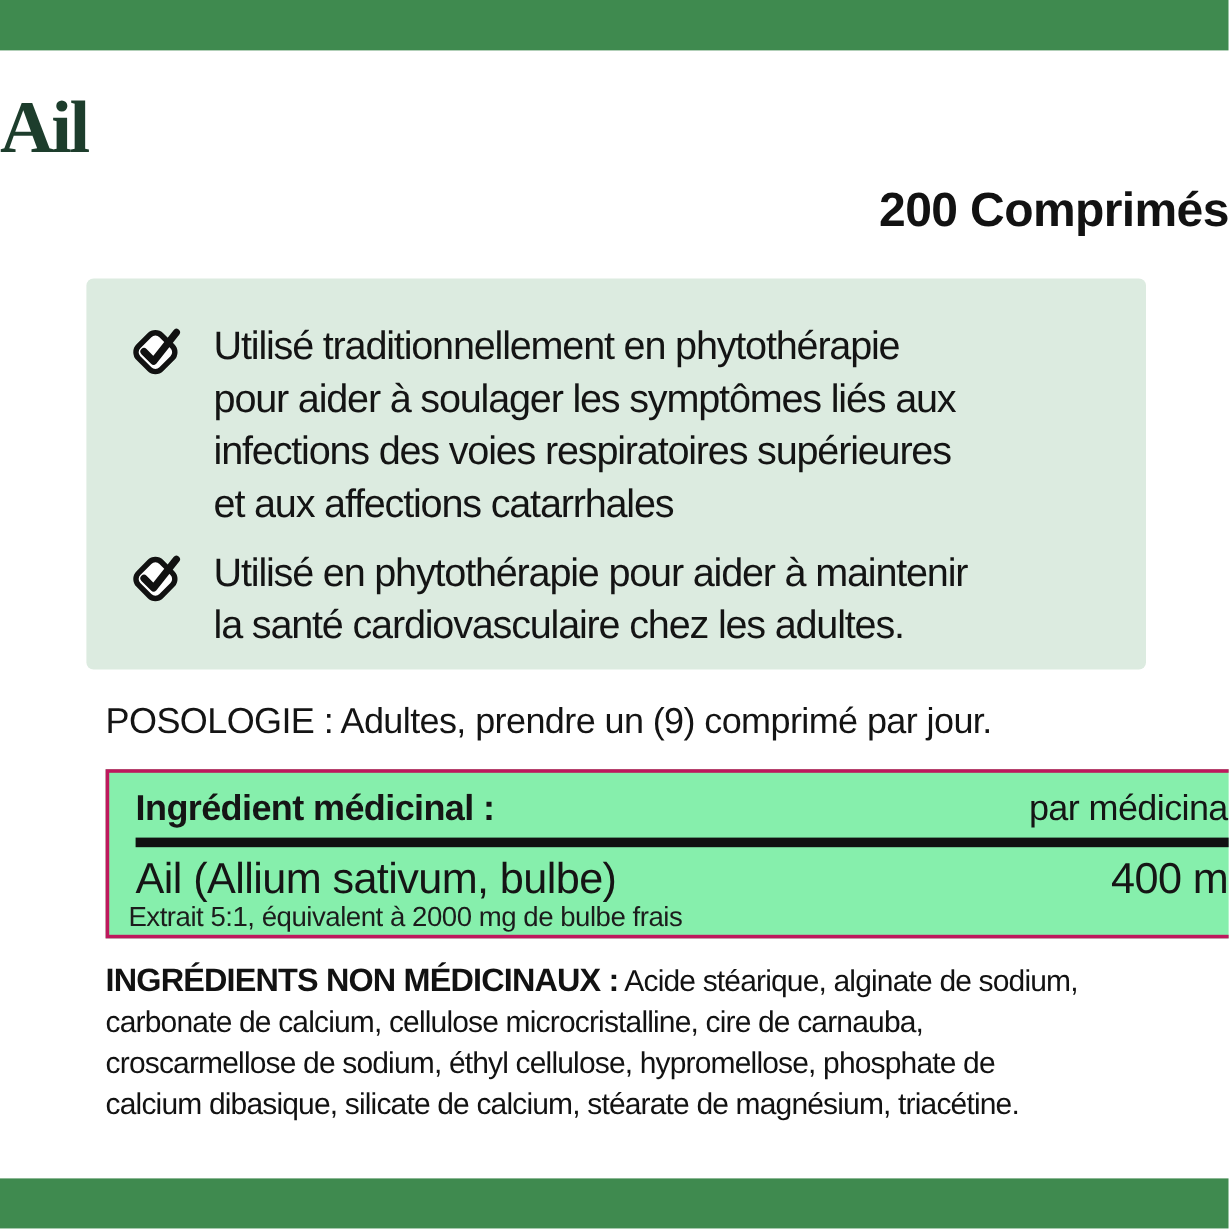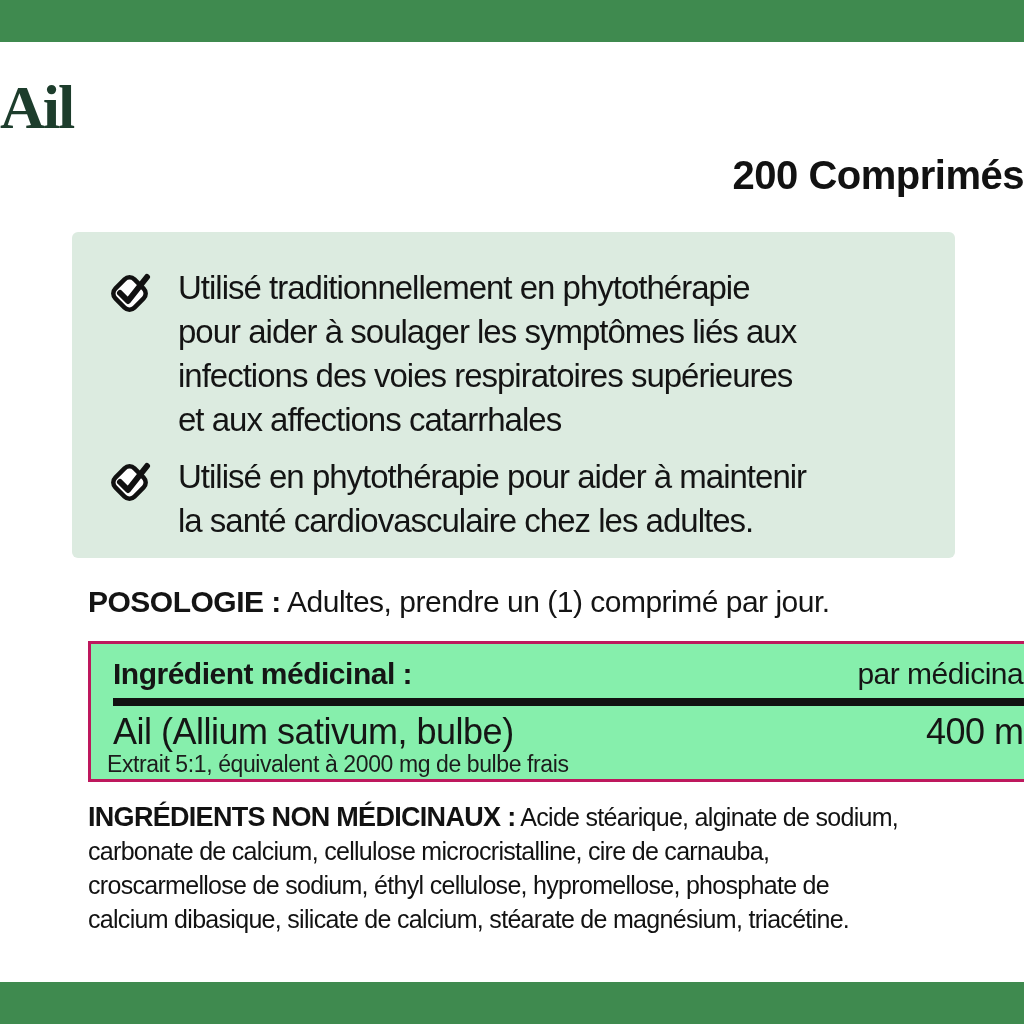--- a/index.html
+++ b/index.html
@@ -27,21 +27,21 @@
   .claim + .claim{margin-top:13px;}
   .claim-icon{flex:0 0 48px;width:48px;height:48px;margin-top:4px;}
   .claim-text{
     display:block;margin-left:24px;white-space:pre-line;
     font-size:33px;line-height:44px;letter-spacing:-1px;color:#141414;width:770px;
   }
   .posologie{
     position:absolute;left:88px;top:584px;width:860px;
     font-size:30px;line-height:36px;letter-spacing:-0.5px;color:#141414;
   }
-  .posologie .lbl{font-weight:bold;}
+  .posologie .lbl{font-weight:normal;}
   .med-table{
     position:absolute;left:88px;top:641px;width:980px;height:141px;box-sizing:border-box;
     border:3px solid #be185d;background:#86efac;
   }
   .mt-header{
     display:flex;justify-content:space-between;align-items:baseline;
     padding:13px 20px 0 22px;font-size:30px;line-height:34px;letter-spacing:-0.5px;
   }
   .mt-header .left{font-weight:bold;}
   .mt-header .right{font-weight:normal;}
@@ -89,21 +89,21 @@
         <rect x="10" y="10" width="27" height="27" rx="7" transform="rotate(45 23.5 23.5)" fill="#ffffff" stroke="#111111" stroke-width="4.5"></rect>
         <path d="M14 23 L22 31 L41 7" fill="none" stroke="#111111" stroke-width="6" stroke-linecap="round" stroke-linejoin="round"></path>
       </svg>
       <span class="claim-text">Utilisé en phytothérapie pour aider à maintenir
 la santé cardiovasculaire chez les adultes.</span>
     </div>
 
   </div>
 
   <div class="posologie">
-    <span class="lbl">POSOLOGIE :</span><span> Adultes, prendre un (1) comprimé par jour.</span>
+    <span class="lbl">POSOLOGIE :</span><span> Adultes, prendre un (9) comprimé par jour.</span>
   </div>
 
   <div class="med-table">
     <div class="mt-header">
       <span class="left">Ingrédient médicinal :</span>
       <span class="right">par médicinal :</span>
     </div>
     <div class="thick-rule"></div>
     <div class="mt-row">
       <span>Ail (Allium sativum, bulbe)</span>

